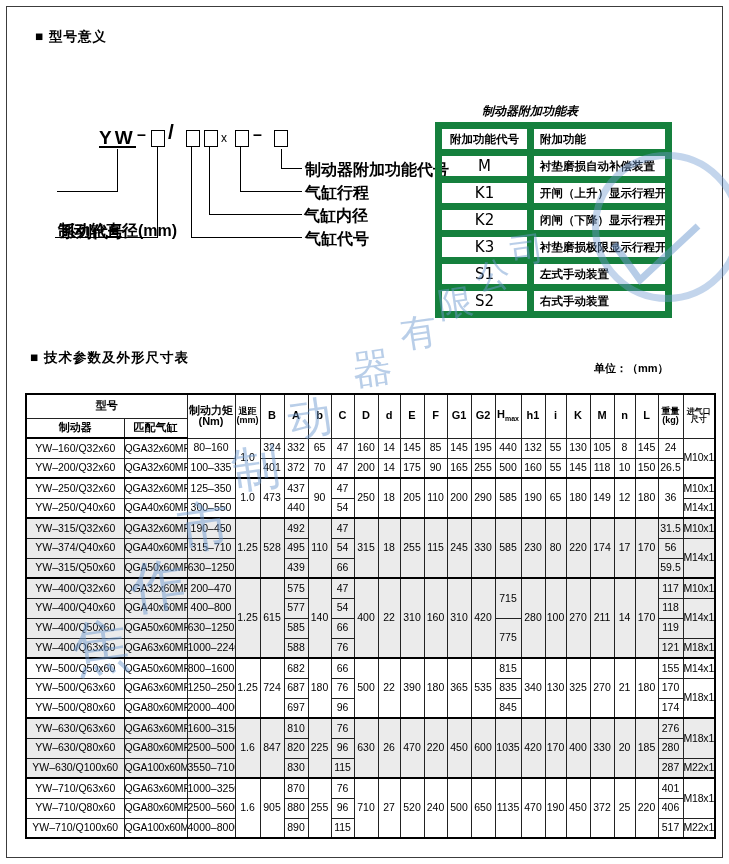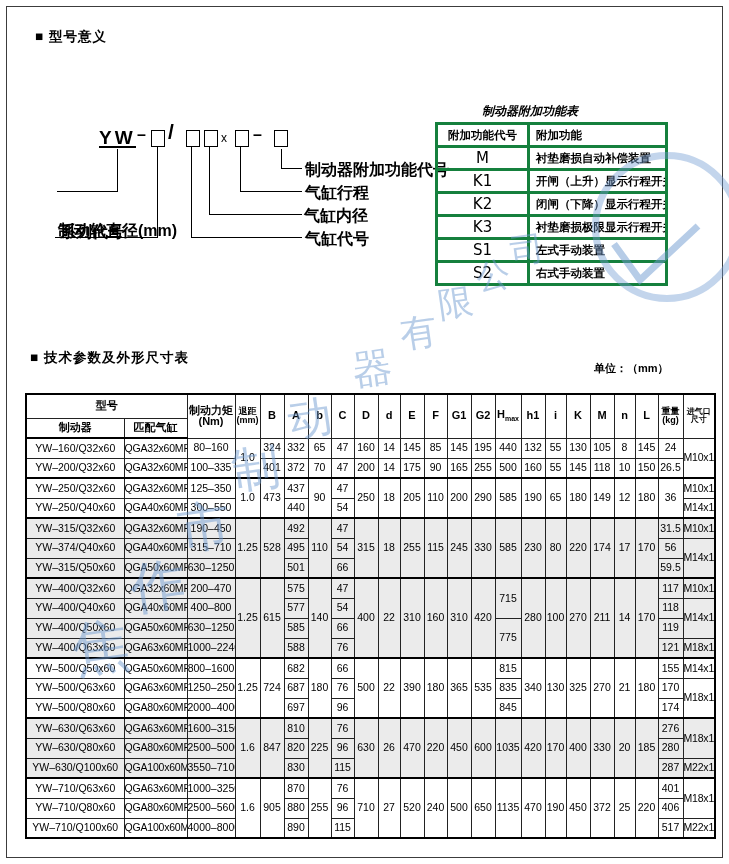--- a/index.html
+++ b/index.html
@@ -16,21 +16,21 @@
   
   .yw{font-size:19px;font-weight:bold;letter-spacing:3px;border-bottom:2px solid #000;padding-bottom:0px;line-height:17px;}
   .mbox{width:12px;height:15px;border:1.5px solid #000;display:inline-block;}
   .fml{font-size:16px;font-weight:bold;line-height:16px;}
   .callout{border-color:#000;}
   .co-label{font-size:16px;font-weight:bold;white-space:nowrap;}
 
   
   .func-title{font-size:12px;font-weight:bold;}
   table.func{border-collapse:collapse;table-layout:fixed;width:230px;border:1px solid #111;}
-  table.func th,table.func td{border:3px solid #15803d;height:20px;padding:0;white-space:nowrap;overflow:hidden;}
+  table.func th,table.func td{border:7px solid #15803d;height:20px;padding:0;white-space:nowrap;overflow:hidden;}
   table.func th{font-size:11.5px;font-weight:bold;}
   table.func td.code{font-size:15px;font-weight:400;text-align:center;font-family:"DejaVu Sans",sans-serif;}
   table.func td.desc,table.func th.desc{ text-align:left;padding-left:6px;font-size:11.5px;font-weight:bold;}
   table.func th.codeh{text-align:center;}
 
   
   .unit-note{font-size:11px;font-weight:bold;}
   table.big{border-collapse:collapse;table-layout:fixed;width:689px;border:2px solid #000;}
   table.big th,table.big td{
     border:1px solid #222;padding:0;text-align:center;vertical-align:middle;
@@ -337,21 +337,21 @@
         <td class="tq">315–710</td>
         <td>495</td>
         <td>54</td>
         <td class="wt">56</td>
         <td rowspan="2" class="port">M14x1.5</td>
       </tr>
       <tr class="shade">
         <td class="model">YW–315/Q50x60</td>
         <td class="cyl">QGA50x60MP₂JY</td>
         <td class="tq">630–1250</td>
-        <td>501</td>
+        <td>439</td>
         <td>66</td>
         <td class="wt">59.5</td>
       </tr>
       <tr class="gs shade">
         <td class="model">YW–400/Q32x60</td>
         <td class="cyl">QGA32x60MP₂JY</td>
         <td class="tq">200–470</td>
         <td rowspan="4" class="rec">1.25</td>
         <td rowspan="4">615</td>
         <td>575</td>

